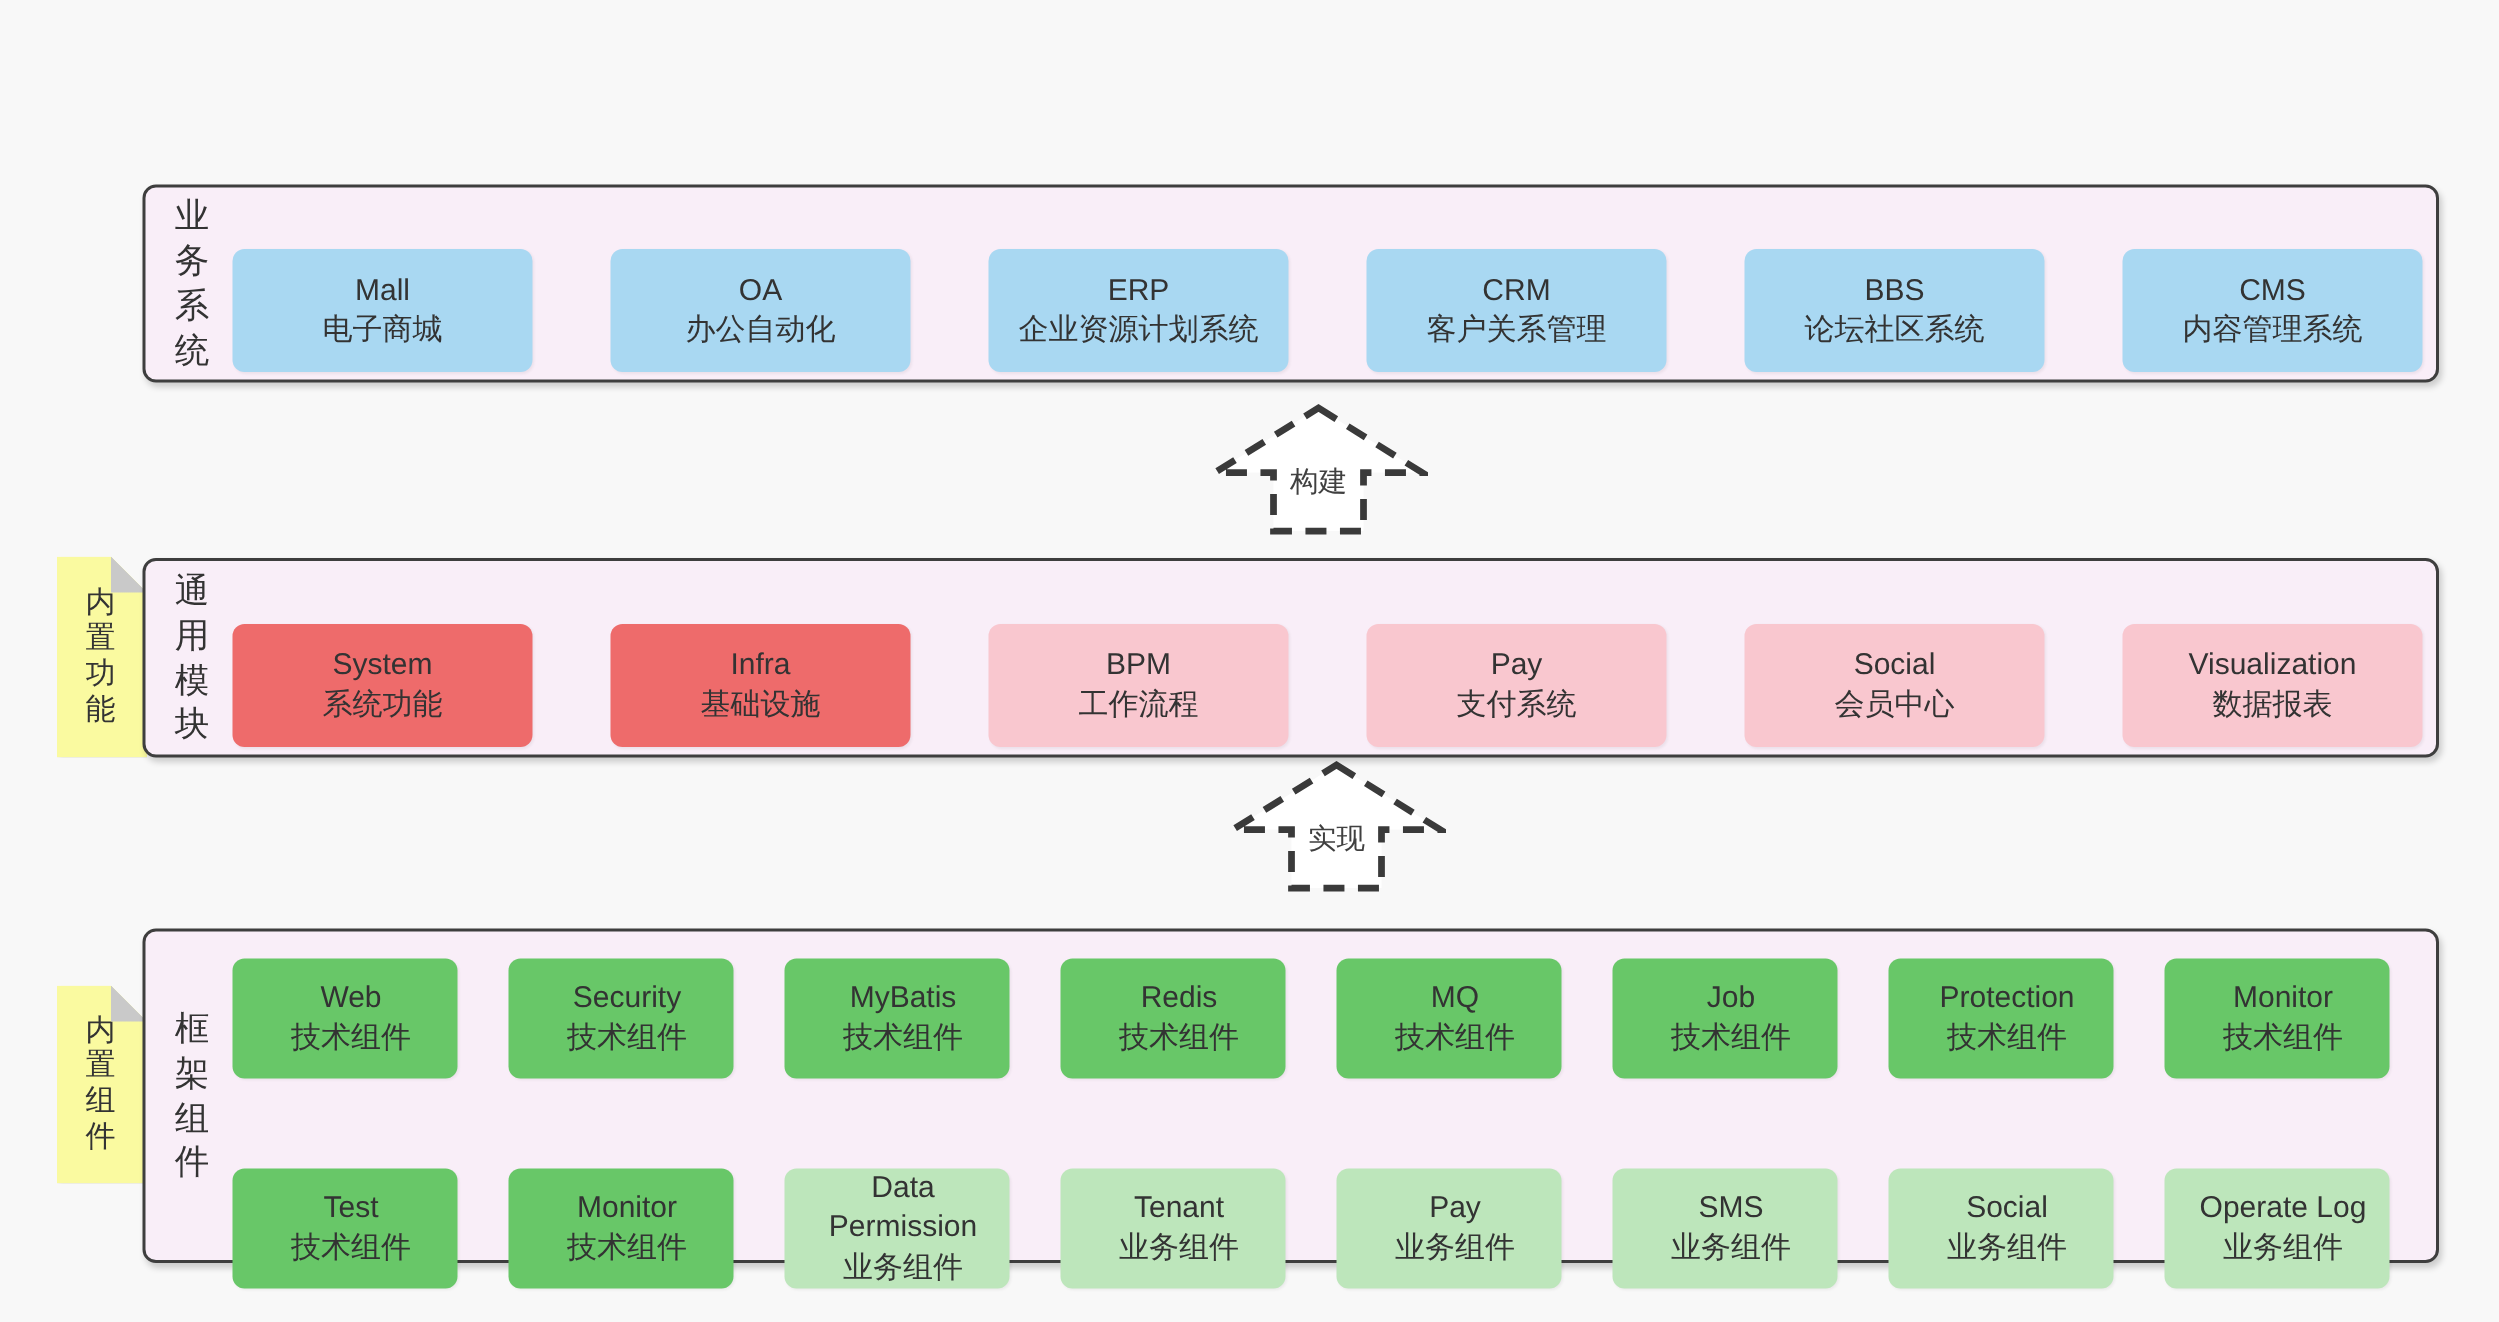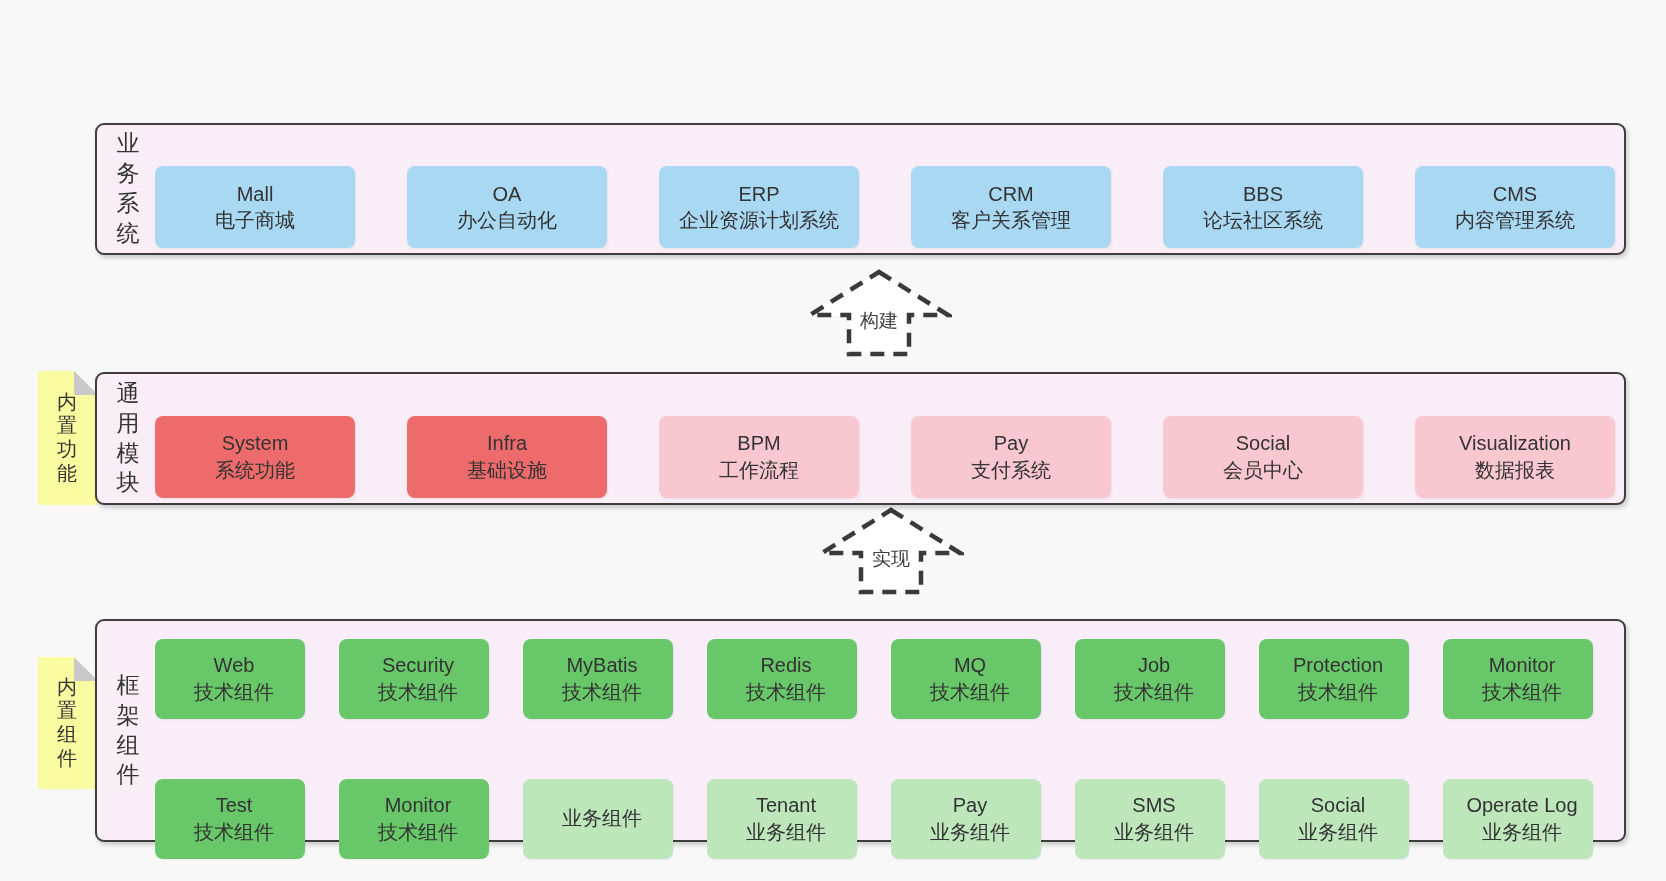--- a/index.html
+++ b/index.html
@@ -208,20 +208,21 @@
       <div class="grid-row">
         <div class="box box-sm green">
           <div class="t">Test</div>
           <div class="s">技术组件</div>
         </div>
         <div class="box box-sm green">
           <div class="t">Monitor</div>
           <div class="s">技术组件</div>
         </div>
         <div class="box box-sm green-light">
+          <div class="t">Data Permission</div>
           <div class="s">业务组件</div>
         </div>
         <div class="box box-sm green-light">
           <div class="t">Tenant</div>
           <div class="s">业务组件</div>
         </div>
         <div class="box box-sm green-light">
           <div class="t">Pay</div>
           <div class="s">业务组件</div>
         </div>

